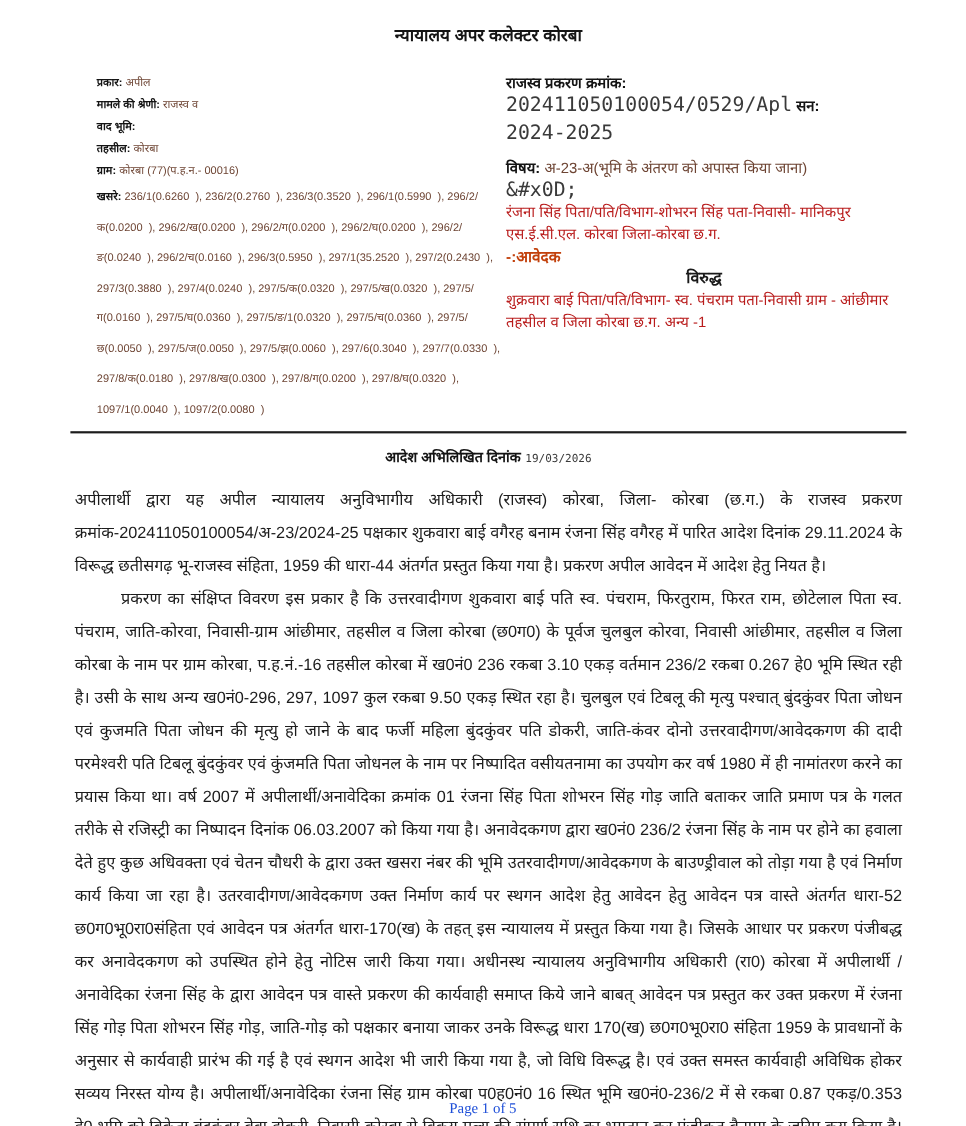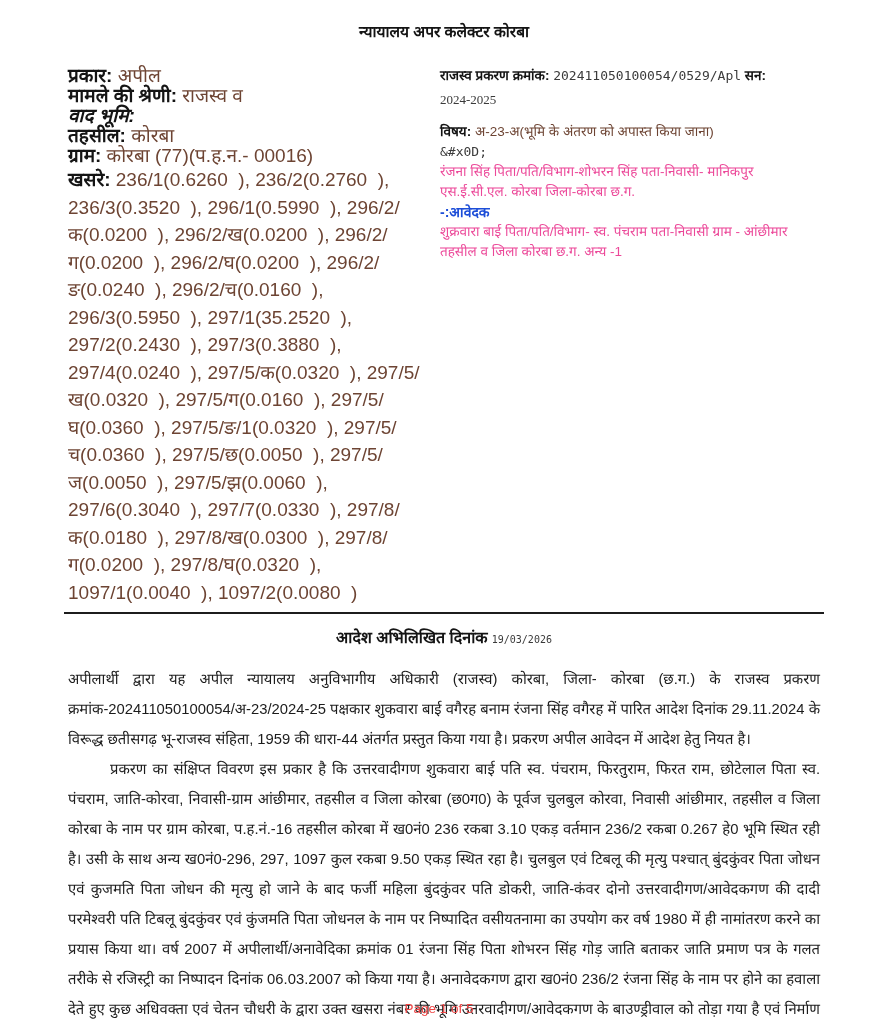--- a/index.html
+++ b/index.html
@@ -4,42 +4,42 @@
 <style>
   html,body { margin:0; padding:0; background:#ffffff; }
   .page {
     width:878px; height:1024px; box-sizing:border-box;
     padding:20px 58px 0 68px; position:relative; background:#fff;
     font-family:"Liberation Sans", sans-serif; color:#1f1f1f;
     overflow:hidden;
   }
   .court-title { text-align:center; font-size:15.5px; font-weight:700; color:#141414; margin:0 0 24px 0; }
   .meta { display:flex; align-items:flex-start; }
-  .meta-left  { width:368px; flex:none; font-size:19px; }
+  .meta-left  { width:368px; flex:none; font-size:10px;margin-left:20px; }
   .meta-right { flex:1; padding-left:4px; font-size:13.5px; }
   .meta p { margin:0; line-height:20px; }
   .lbl { font-weight:700; color:#141414; }
   .val { color:#6d4433; }
-  .mono { font-family:"DejaVu Sans Mono","Liberation Mono",monospace; font-size:13px; color:#3a3a3a; }
-  .mb25{margin-bottom:25px;} .mb6{margin-bottom:6px;} .mb33{margin-bottom:33px;font-style:italic;}
+  .mono { font-family:"DejaVu Sans Mono","Liberation Mono",monospace; font-size:18px; color:#3a3a3a; }
+  .mb25{margin-bottom:25px;} .mb6{margin-bottom:6px;} .mb33{margin-bottom:33px;}
   .mb9{margin-bottom:9px;} .mb5{margin-bottom:5px;}
   .mb8{margin-bottom:8px;} .mb10{margin-bottom:10px;}
   .khasra-val { white-space:pre-wrap; line-height:27.5px; }
-  .party-text { color:#ec4899; line-height:25px; }
-  .tag { font-weight:700; color:#1d4ed8; font-size:14px; }
+  .party-text { color:#b91c1c; line-height:25px; }
+  .tag { font-weight:700; color:#c2410c; font-size:14px; }
   .versus { font-weight:700; color:#1a1a1a; text-align:center; font-size:14.5px; }
   .anavedak-row { text-align:center; margin:4px 0 6px 0; }
   .divider { border:none; border-top:2.5px solid #1c1c1c; margin:6px -4px 0 -4px; }
   .order-heading { text-align:center; margin:12px 0 16px 0; font-size:15px; }
-  .order-heading .lbl { font-size:16px; }
+  .order-heading .lbl { font-size:13px; }
   .body-text { text-align:justify; font-size:14.8px; line-height:30px; color:#1c1c1c; }
   .body-text p { margin:0; }
   .indented { text-indent:42px; }
   .footer { position:absolute; bottom:8px; left:0; width:100%; text-align:center;
-            font-size:13.5px; color:#ef4444; font-family:Liberation Sans, sans-serif; }
+            font-size:13.5px; color:#1d4ed8; font-family:Liberation Serif, serif; }
 </style>
 </head>
 <body>
 
 <div class="page">
 
   <h1 class="court-title">न्यायालय अपर कलेक्टर कोरबा</h1>
 
   <div class="meta">
     <div class="meta-left">
@@ -67,29 +67,30 @@
         <span class="lbl">खसरे:</span>
         <span class="val khasra-val">236/1(0.6260  ), 236/2(0.2760  ), 236/3(0.3520  ), 296/1(0.5990  ), 296/2/क(0.0200  ), 296/2/ख(0.0200  ), 296/2/ग(0.0200  ), 296/2/घ(0.0200  ), 296/2/ङ(0.0240  ), 296/2/च(0.0160  ), 296/3(0.5950  ), 297/1(35.2520  ), 297/2(0.2430  ), 297/3(0.3880  ), 297/4(0.0240  ), 297/5/क(0.0320  ), 297/5/ख(0.0320  ), 297/5/ग(0.0160  ), 297/5/घ(0.0360  ), 297/5/ङ/1(0.0320  ), 297/5/च(0.0360  ), 297/5/छ(0.0050  ), 297/5/ज(0.0050  ), 297/5/झ(0.0060  ), 297/6(0.3040  ), 297/7(0.0330  ), 297/8/क(0.0180  ), 297/8/ख(0.0300  ), 297/8/ग(0.0200  ), 297/8/घ(0.0320  ), 1097/1(0.0040  ), 1097/2(0.0080  )</span>
       </p>
     </div>
 
     <div class="meta-right">
       <p>
         <span class="lbl">राजस्व प्रकरण क्रमांक:</span>
         <span class="mono">202411050100054/0529/Apl</span>
         <span class="lbl">सन:</span>
-        <span class="mono" style="display:block; margin-top:4px;font-family:Liberation Serif, serif;">2024-2025</span>
+        <span class="mono" style="display:block; margin-top:4px;">2024-2025</span>
       </p>
       <p class="mb8" style="margin-top:12px;">
         <span class="lbl">विषय:</span>
         <span class="val">अ-23-अ(भूमि के अंतरण को अपास्त किया जाना)</span>
       </p>
       <p class="mono mb8">&amp;#x0D;</p>
       <p class="party-text mb8">रंजना सिंह पिता/पति/विभाग-शोभरन सिंह पता-निवासी- मानिकपुर एस.ई.सी.एल. कोरबा जिला-कोरबा छ.ग.</p>
       <p class="tag mb10">-:आवेदक</p>
+      <p class="versus mb10">विरुद्ध</p>
       <p class="party-text">शुक्रवारा बाई पिता/पति/विभाग- स्व. पंचराम पता-निवासी ग्राम - आंछीमार तहसील व जिला कोरबा छ.ग. अन्य -1</p>
     </div>
   </div>
 
 
   <hr class="divider">
 
   <div class="order-heading">
     <span class="lbl">आदेश अभिलिखित दिनांक</span>
     <span class="mono" style="font-size:10px;">19/03/2026</span>

